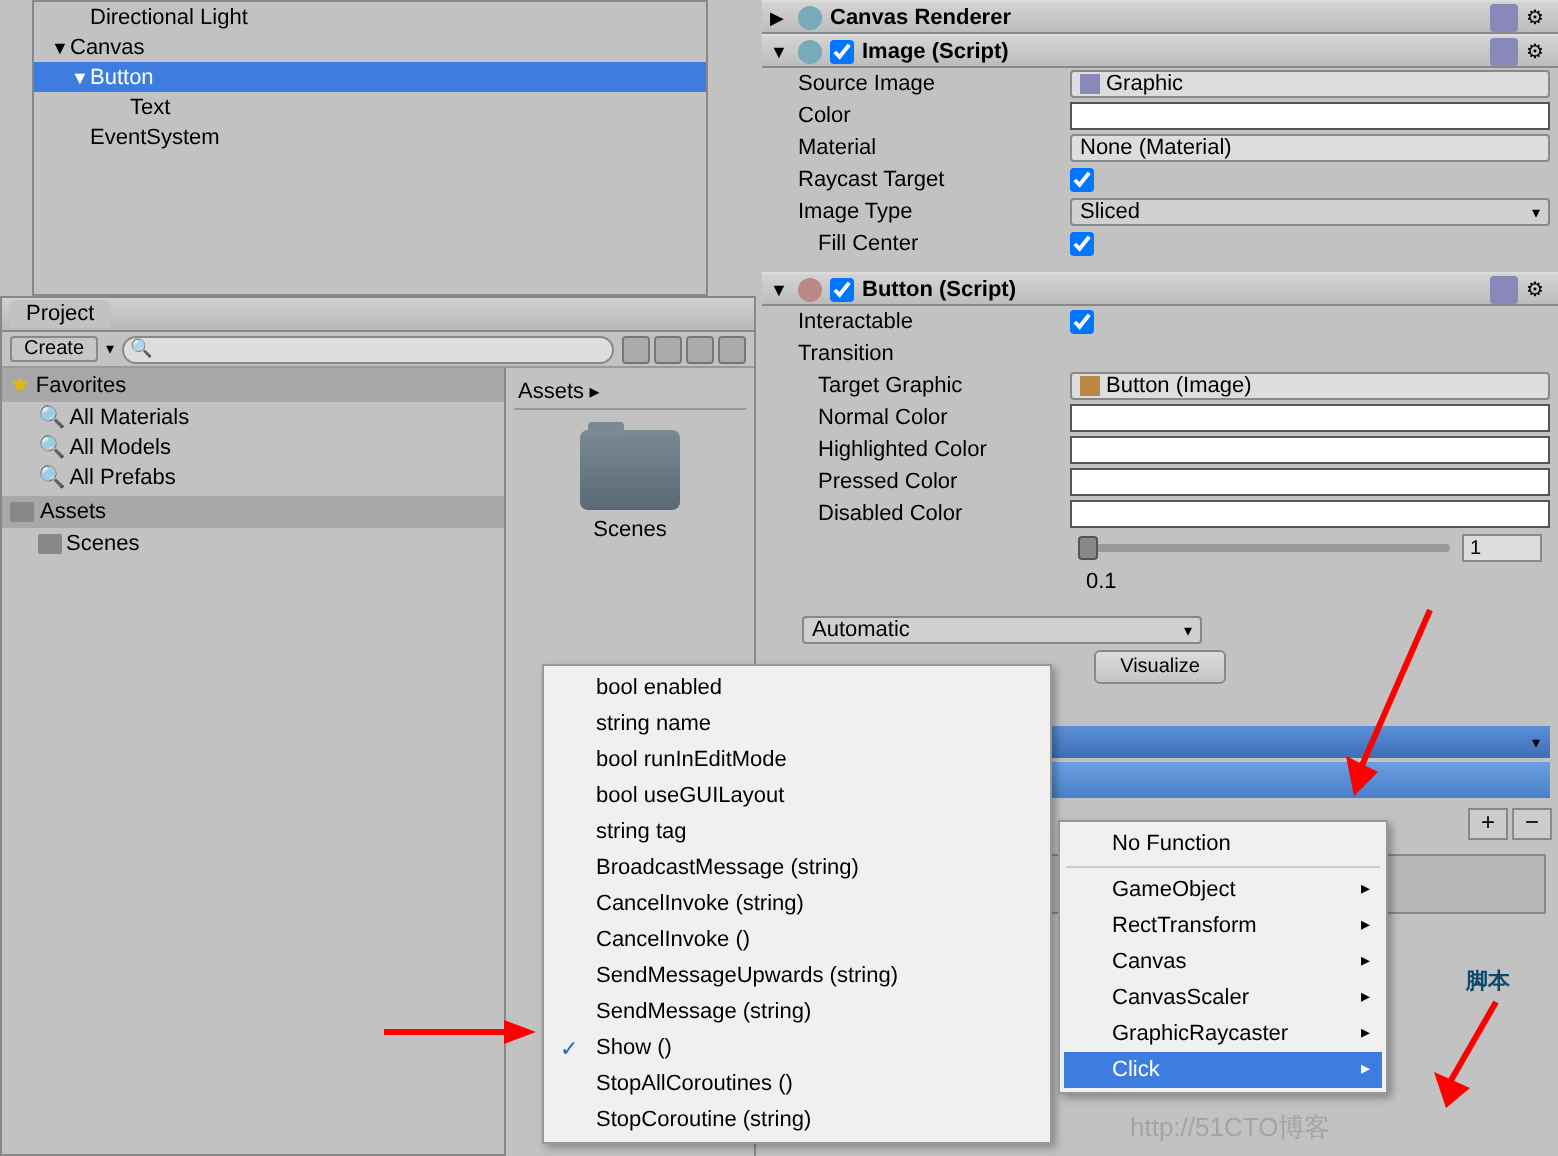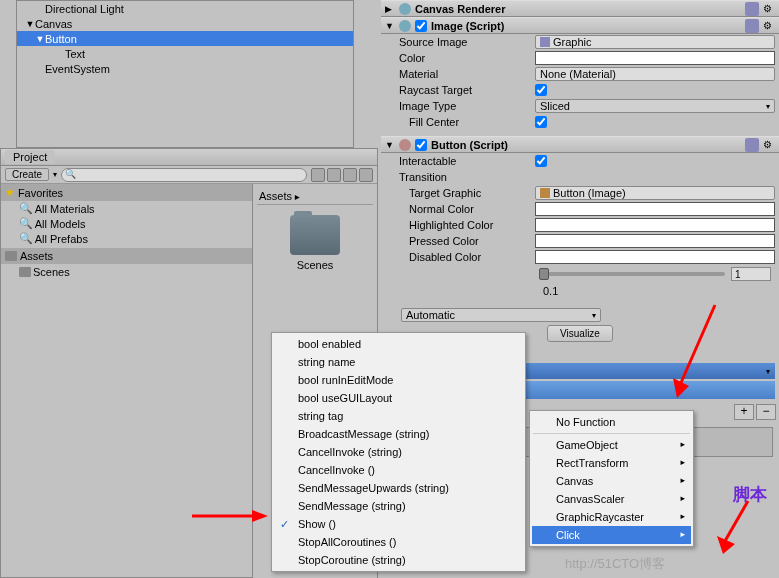--- a/index.html
+++ b/index.html
@@ -73,21 +73,21 @@
 .ctx-item .check { position: absolute; left: 6px; color: #2060c0; }
 .ctx-item.highlight { background: #3e7de0; color: #fff; }
 .ctx-item .arrow-r { position: absolute; right: 6px; font-size: 9px; }
 .ctx-sep { height: 1px; background: #ccc; margin: 2px 1px; }
 
 
 .red-arrow { position: absolute; z-index: 200; pointer-events: none; }
 .red-arrow svg path { stroke: #ff0000; stroke-width: 3; fill: none; }
 .red-arrow svg polygon { fill: #ff0000; }
 
-.ann-label { position: absolute; color: #6d28d9; font-size: 17px; font-weight: bold; z-index: 200; }
+.ann-label { position: absolute; color: #0c4a6e; font-size: 11px; font-weight: bold; z-index: 200; }
 .watermark { position: absolute; color: rgba(120,120,120,0.4); font-size: 13px; z-index: 50; }
 </style>
 </head>
 <body>
 
 <div id="hierarchy" class="panel">
   <div id="hier-tree">
       <div class="tree-item">
         <span class="indent" style="width:14px"></span>
         <span class="arrow"></span>

